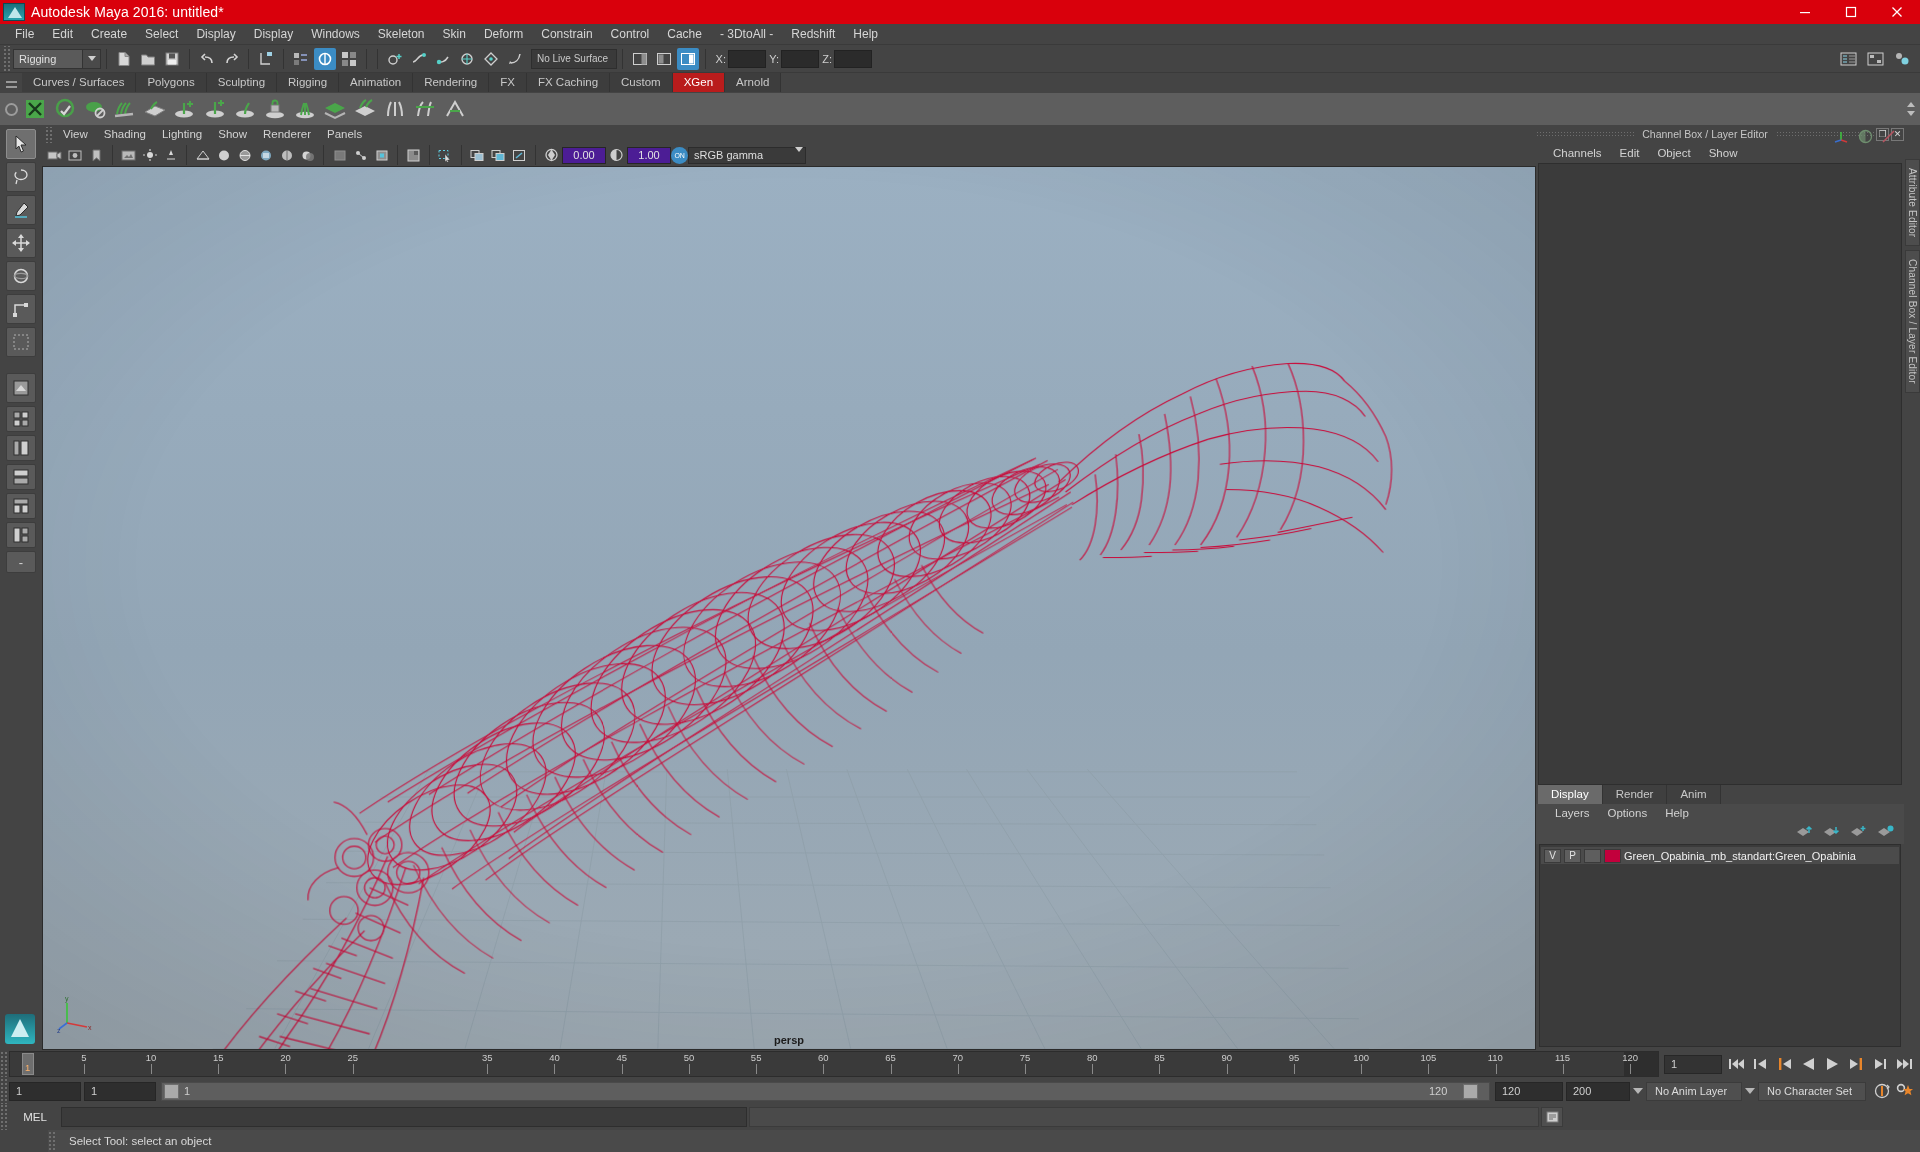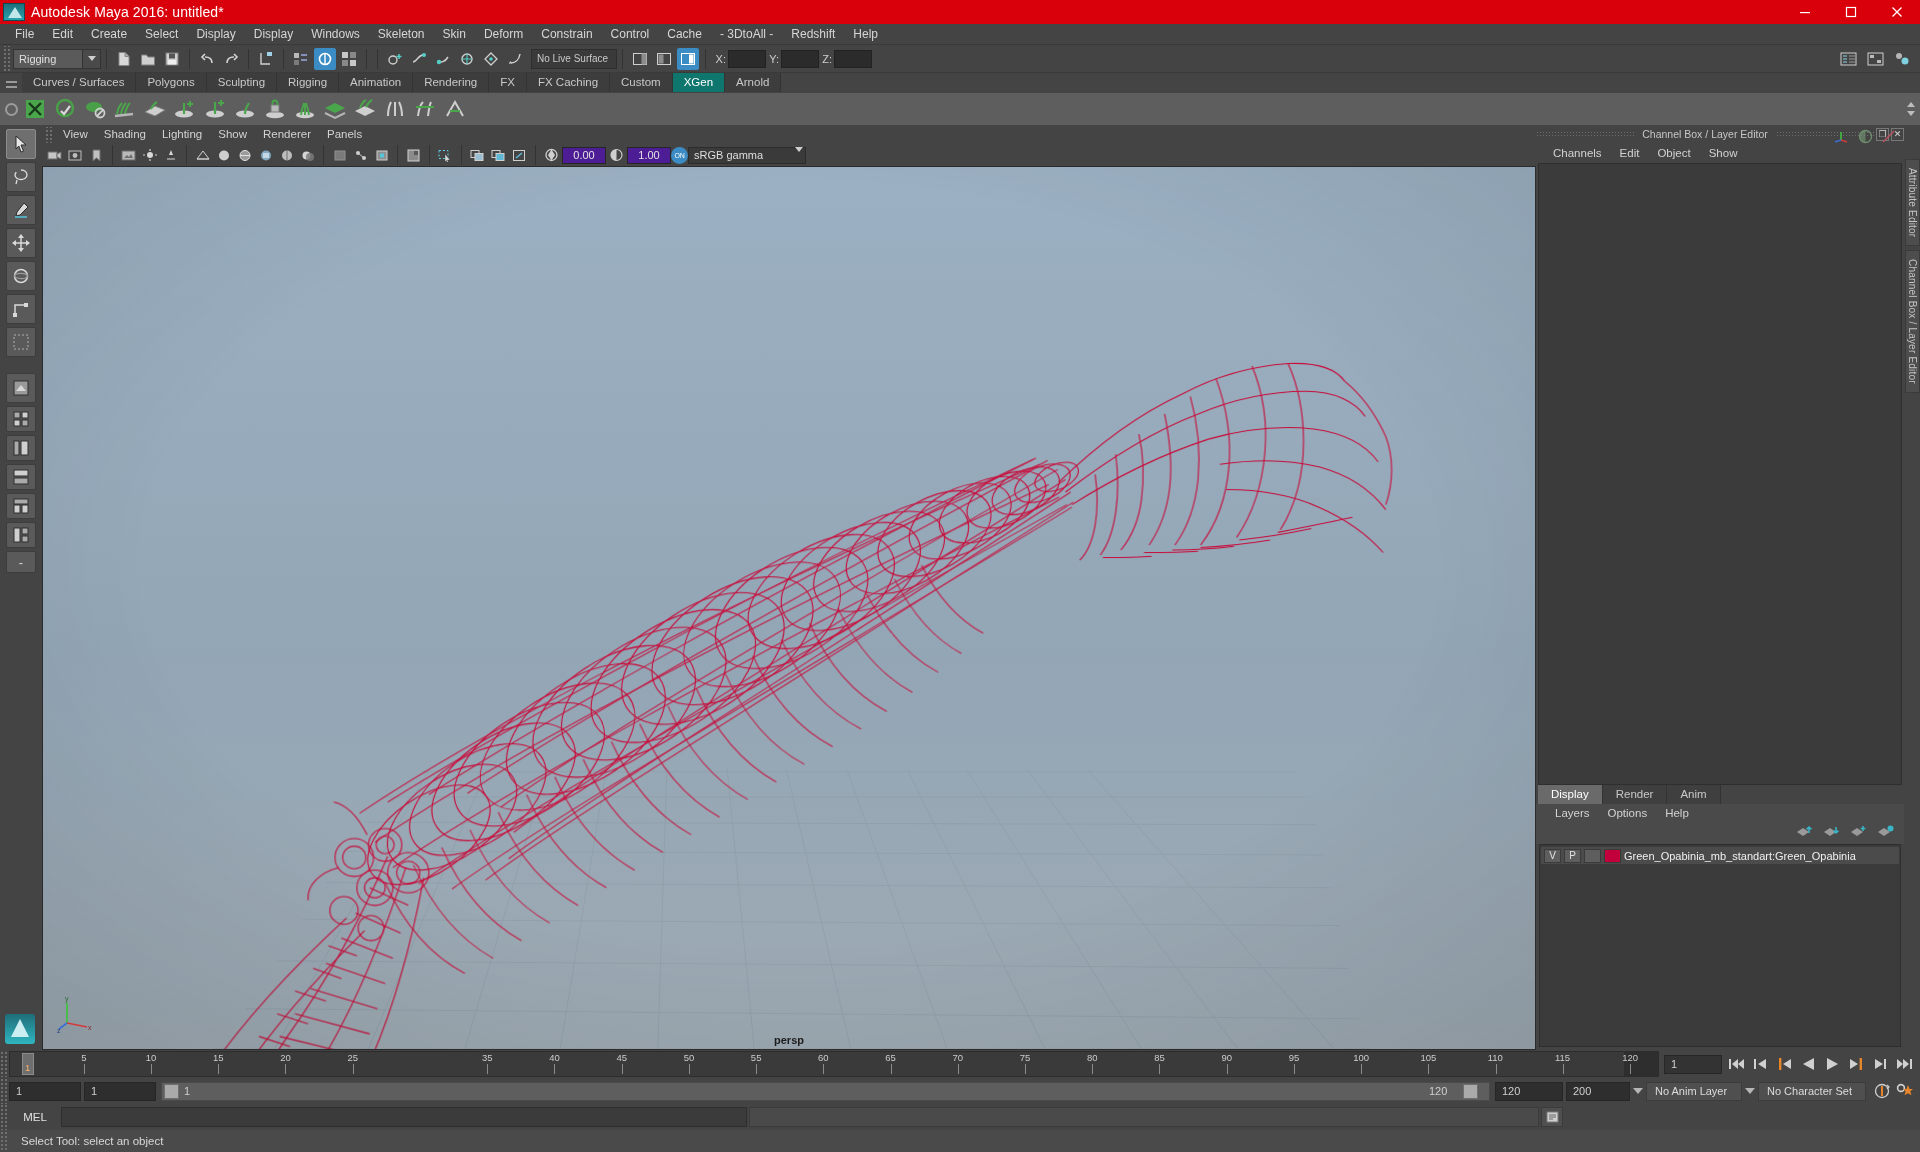--- a/index.html
+++ b/index.html
@@ -80,21 +80,21 @@
 
   
   .shelfbar { background: #444; flex: 0 0 20px; height: 20px; display: flex; align-items: flex-end; }
   .shelftabs { display: flex; height: 20px; align-items: stretch; }
   .shelf-handle { width: 22px; height: 18px; display: flex; align-items: center; justify-content: center; }
   .shelf-handle .bars { width: 11px; height: 7px; border-top: 2px solid #9a9a9a; border-bottom: 2px solid #9a9a9a; }
   .shelftab {
     font-size: 11.5px; color: #c8c8c8; padding: 0 11px; height: 19px; line-height: 19px;
     background: #3d3d3d; border-right: 1px solid #333; white-space: nowrap;
   }
-  .shelftab.sel { background: #0f766e; color: #ffffff; }
+  .shelftab.sel { background: #b91c1c; color: #ffffff; }
 
   
   .shelfrow {
     flex: 0 0 32px; height: 32px; background: #5e5e5e; display: flex; align-items: center;
     position: relative; padding-left: 2px;
   }
   .shelf-left { width: 18px; height: 30px; display: flex; align-items: center; justify-content: center; flex:0 0 18px;}
   .shelf-left .circ { width: 13px;height: 13px;border: 2px solid #9c9c9c;border-radius: 50%; }
   .shelficon { width: 30px; height: 30px; flex: 0 0 30px; display: flex; align-items: center; justify-content: center; }
   .shelf-right { position: absolute; right: 2px; top: 0; height: 32px; width: 14px;
@@ -203,21 +203,21 @@
 
   
   .melrow { flex: 0 0 26px; height: 26px; display: flex; align-items: center; background: #444; }
   .mel-label { width: 52px; flex: 0 0 52px; font-size: 11.5px; color: #e0e0e0; text-align: center; }
   .mel-input { flex: 1 1 auto; height: 20px; background: #3b3b3b; border: 1px solid #2e2e2e; margin-right: 2px; }
   .mel-out { width: 790px; flex: 0 0 790px; height: 20px; background: #4a4a4a; border: 1px solid #3b3b3b; }
   .mel-btn { width: 22px; height: 20px; flex: 0 0 22px; background: #4f4f4f; border: 1px solid #3b3b3b;
              margin-left: 2px; display: flex; align-items: center; justify-content: center; }
 
   
-  .helprow { flex: 0 0 22px; height: 22px; display: flex; align-items: center; background: #4a4a4a; }
+  .helprow { flex: 0 0 22px; height: 22px; display: flex; align-items: center; background: #4a4a4a; margin-left: 48px; }
   .help-text { font-size: 11.5px; color: #d8d8d8; padding-left: 12px; }
 </style>
 </head>
 <body>
 
 <div class="app">
 
   <div class="titlebar" style="background: rgb(217, 0, 12);">
     <div class="applogo"></div>
     <div class="title">Autodesk Maya 2016: untitled*</div>

